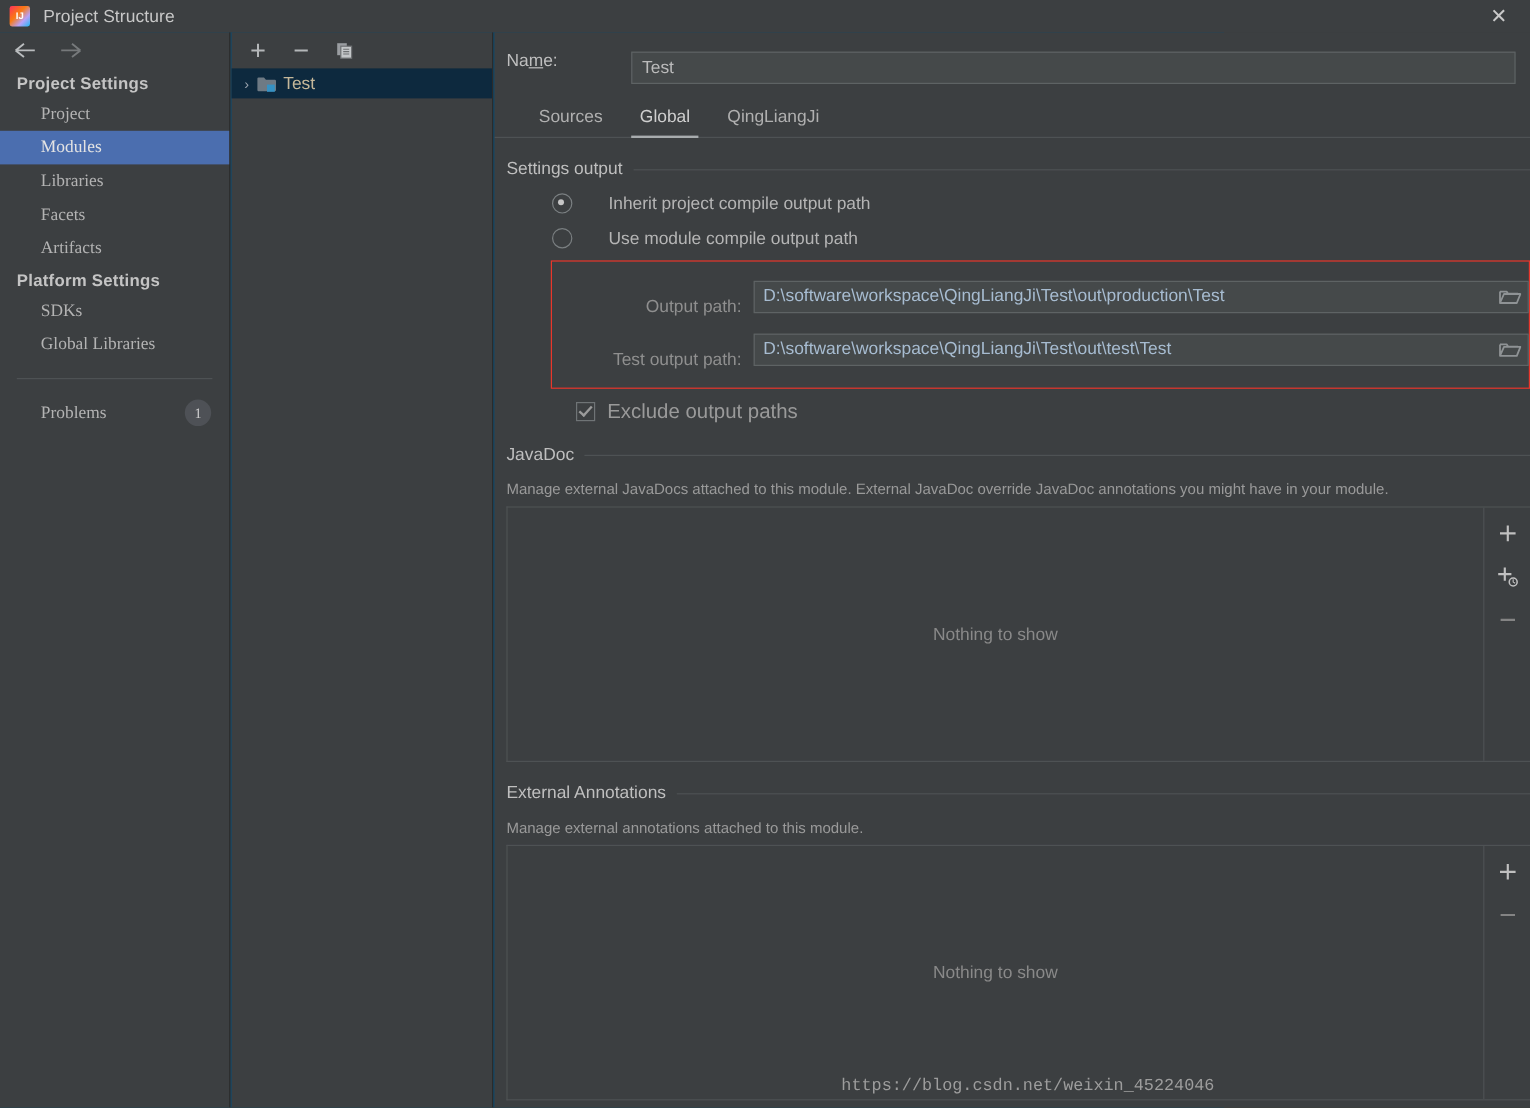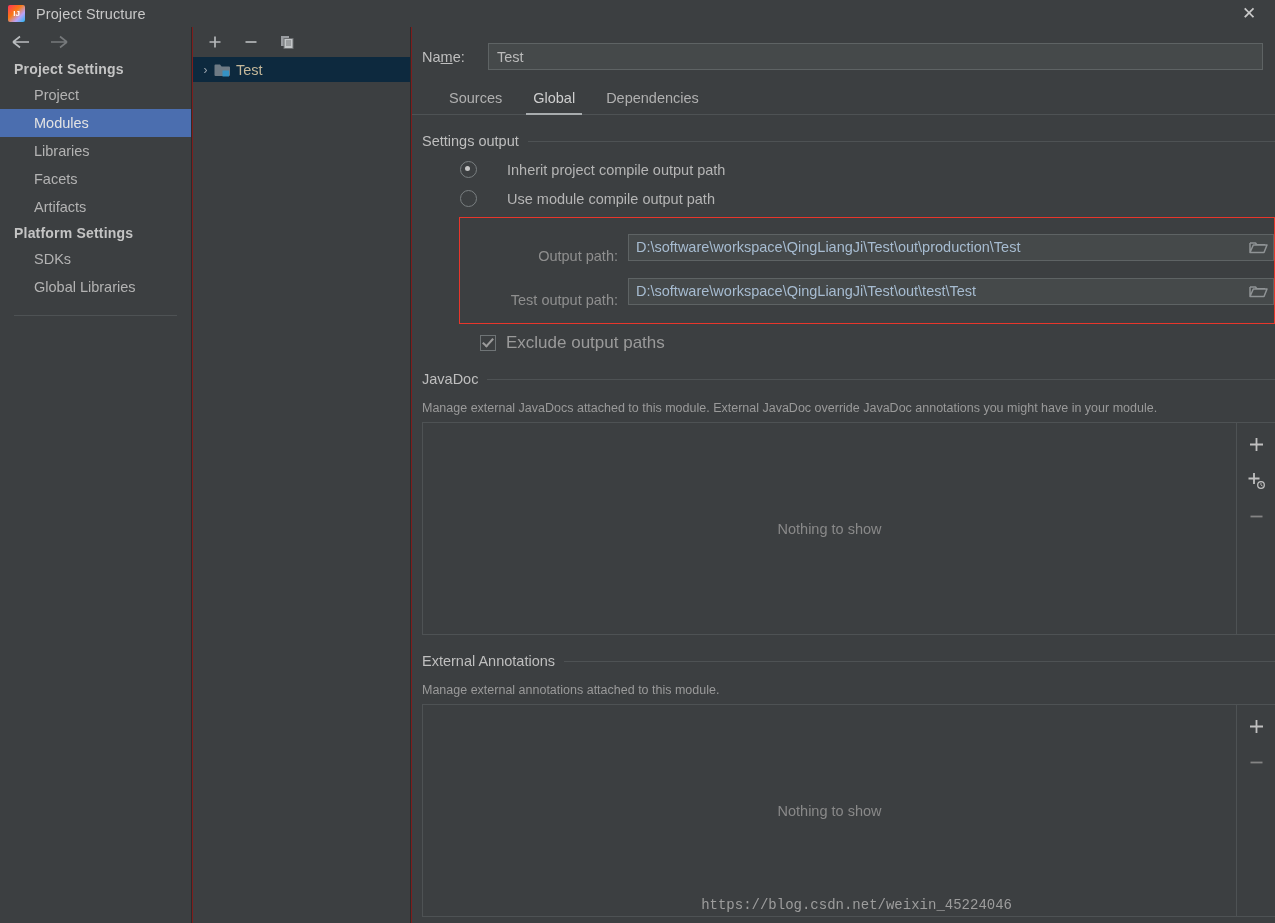--- a/index.html
+++ b/index.html
@@ -12,21 +12,21 @@
     height: 923px;
     overflow: hidden;
     font-family: "Liberation Sans", sans-serif;
     color: #bbbbbb;
     -webkit-font-smoothing: antialiased;
   }
   .app {
     position: relative;
     width: 1020px;
     height: 923px;
-    background: #7f1d1d;
+    background: #0c4a6e;
   }
 
   
   .titlebar {
     position: absolute;
     left: 0; top: 0;
     width: 1275px; height: 27px;
     background: #3c3f41;
     display: flex;
     align-items: center;
@@ -103,20 +103,21 @@
     letter-spacing: 0.2px;
   }
   .nav-item {
     font-size: 14.5px;
     color: #b3b3b3;
     height: 28px;
     line-height: 28px;
     padding-left: 34px;
     cursor: default;
     white-space: nowrap;
+    font-family: Liberation Serif, serif;
   }
   .nav-item.selected {
     background: #4b6eaf;
     color: #e3e3e3;
   }
   .sidebar-sep {
     height: 1px;
     background: #4e5254;
     margin: 14px 14px 0 14px;
   }
@@ -192,22 +193,22 @@
   
   .content {
     position: absolute;
     left: 412px; top: 27px;
     width: 863px; height: 896px;
     background: #3c3f41;
     overflow: hidden;
   }
   .name-row {
     display: flex;
-    align-items: center;
     padding: 16px 12px 0 10px;
+    gap: 38px;
   }
   .name-label {
     font-size: 14.5px;
     color: #bfbfbf;
     width: 66px;
   }
   .name-label u { text-decoration: underline; }
   .name-input {
     flex: 1;
     height: 27px;
@@ -458,20 +459,24 @@
     <div class="nav-item">Libraries</div>
     <div class="nav-item">Facets</div>
     <div class="nav-item">Artifacts</div>
 
     <div class="nav-group-title">Platform Settings</div>
     <div class="nav-item">SDKs</div>
     <div class="nav-item">Global Libraries</div>
 
     <div class="sidebar-sep"></div>
 
+    <div class="nav-item problems">
+      <span>Problems</span>
+      <span class="badge">1</span>
+    </div>
   </div>
 
   <div class="tree-panel">
     <div class="tree-toolbar">
       <div class="tb-icon">
         <svg width="16" height="16" viewBox="0 0 16 16">
           <path d="M8 2.5 L8 13.5 M2.5 8 L13.5 8" stroke="#b4b7b9" stroke-width="1.7"></path>
         </svg>
       </div>
       <div class="tb-icon">
@@ -505,21 +510,21 @@
     <div class="name-row">
       <div class="name-label">
         <span>Na</span><u>m</u><span>e:</span>
       </div>
       <input class="name-input" type="text" value="Test" style="">
     </div>
 
     <div class="tabs">
       <div class="tab">Sources</div>
       <div class="tab active">Global</div>
-      <div class="tab">Dependencies</div>
+      <div class="tab">QingLiangJi</div>
     </div>
 
     <div class="section">
       <div class="section-head">
         <span class="section-title">Settings output</span>
         <span class="section-rule"></span>
       </div>
 
       <div class="radio-row">
         <span class="radio checked"></span>

